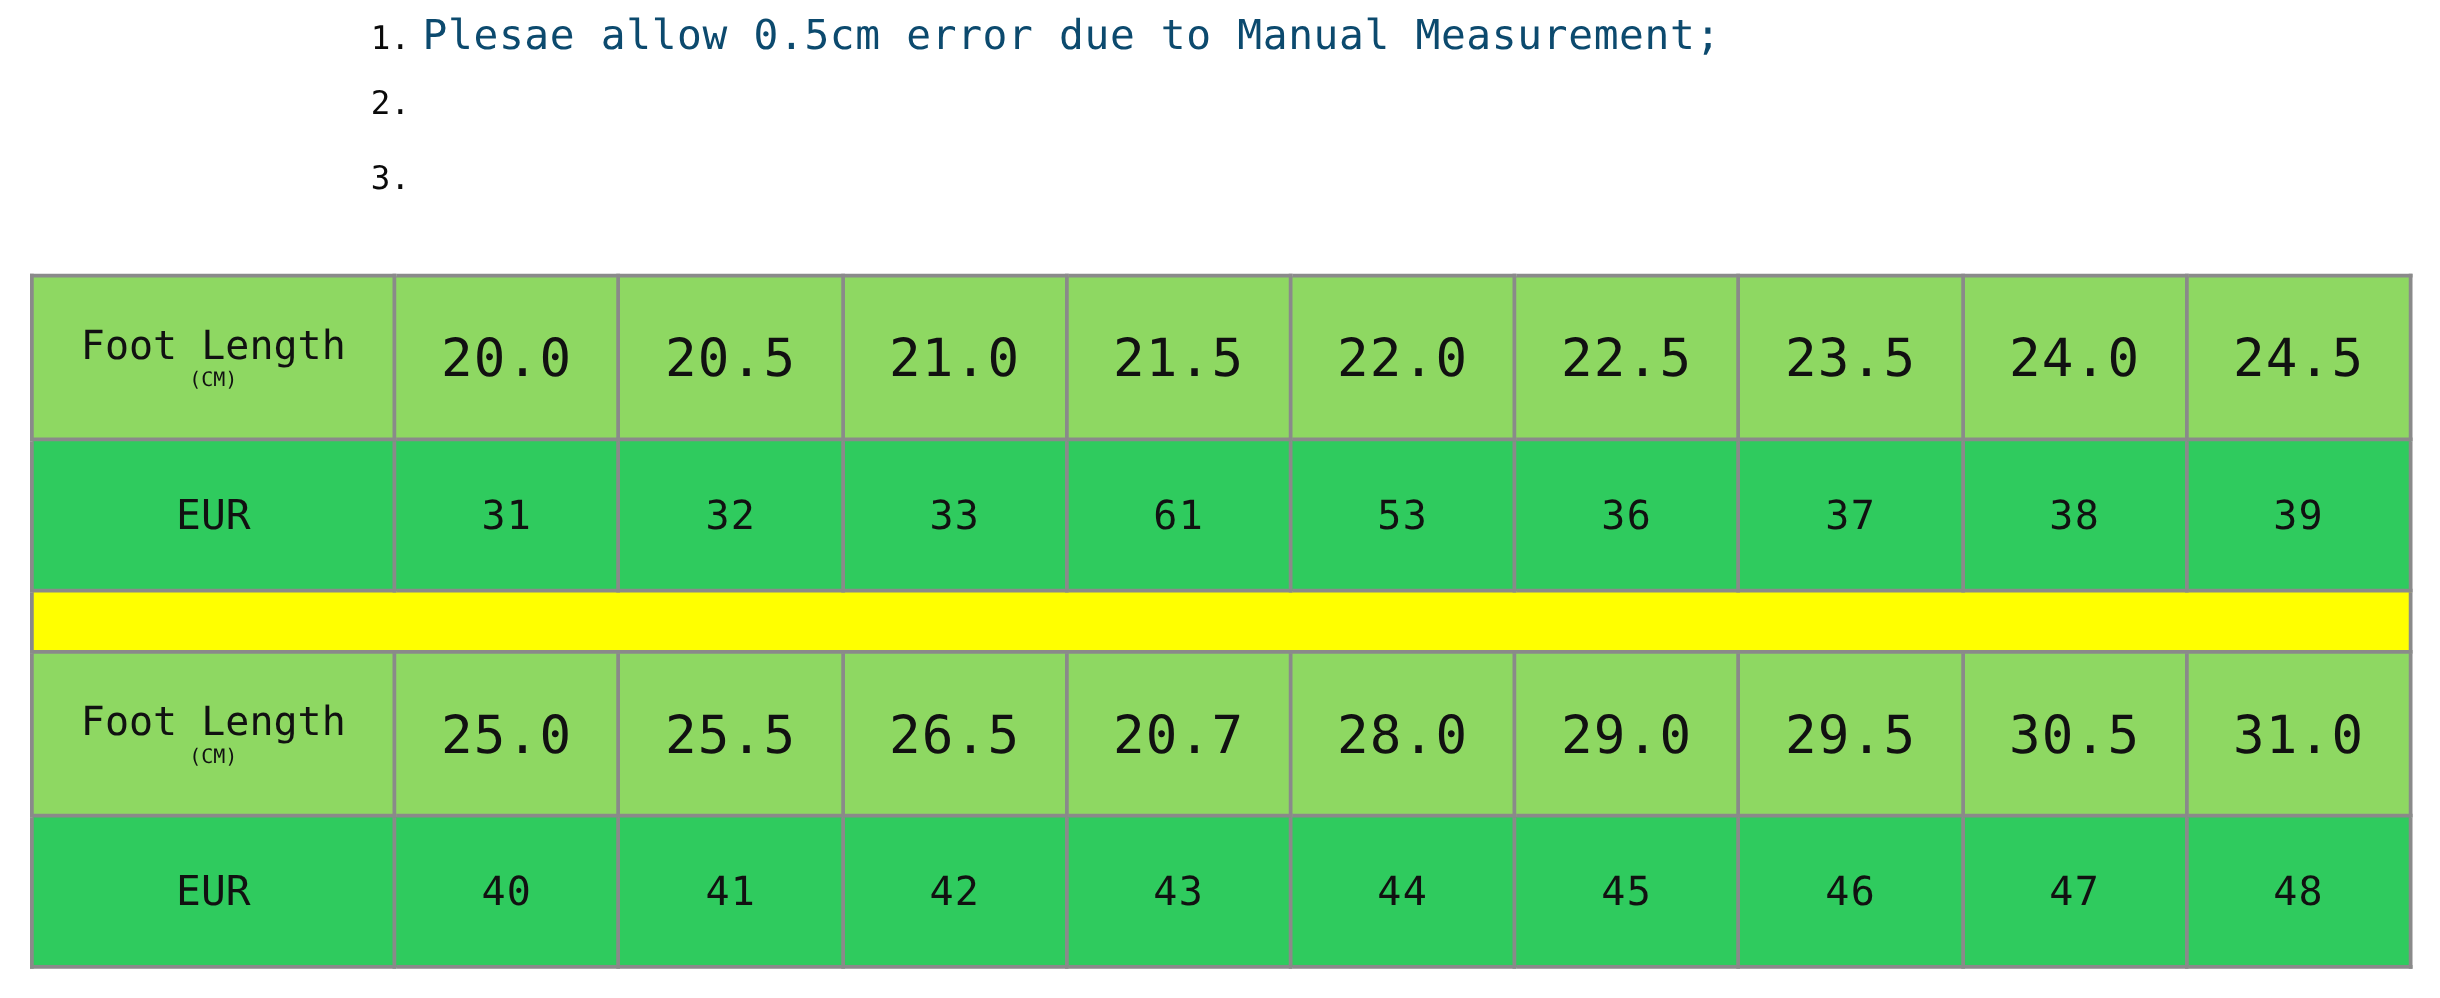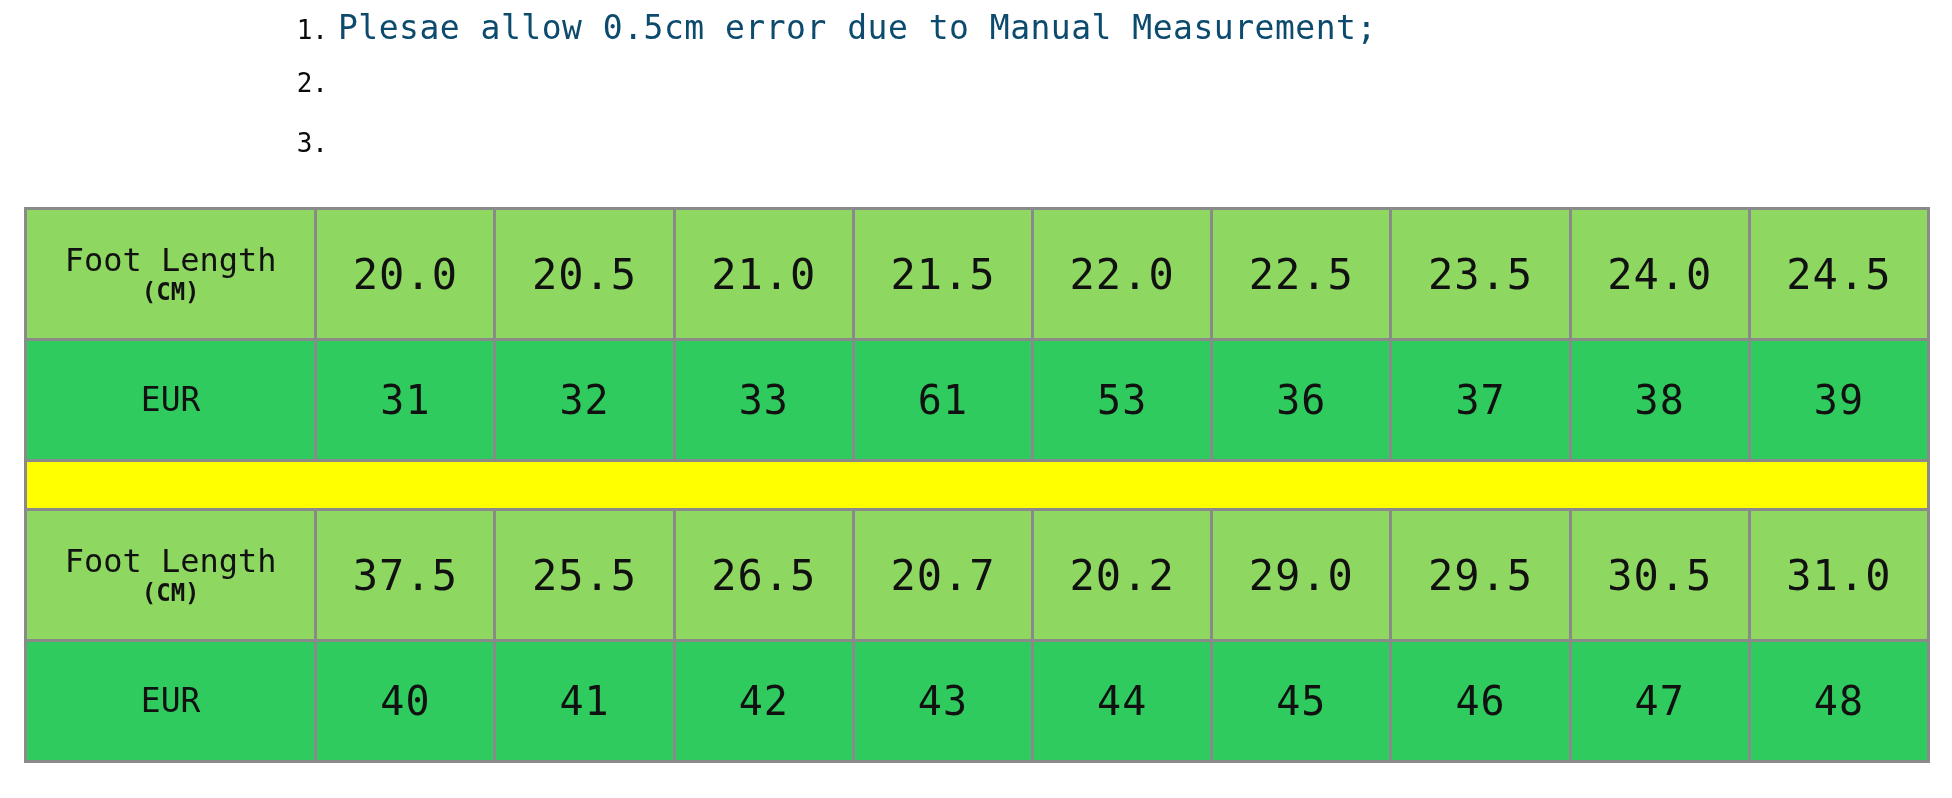--- a/index.html
+++ b/index.html
@@ -45,21 +45,21 @@
     font-size: 33px;
     letter-spacing: 0.5px;
     color: #0c4a6e;
     white-space: pre;
   }
 
   
   .size-table {
     position: absolute;
     left: 24px;
-    top: 207px;
+    top: 219px;
     width: 1906px;
     border-collapse: collapse;
     border: 3px solid #000000;
     table-layout: fixed;
   }
   .size-table td {
     border: 3px solid #8a8a8a;
     text-align: center;
     vertical-align: middle;
     font-family: "DejaVu Sans Mono", monospace;
@@ -68,34 +68,33 @@
   }
   .row-foot td {
     height: 128px;
     background: #8ed862;
     font-size: 42px;
     letter-spacing: 1px;
   }
   .row-eur td {
     height: 118px;
     background: #2fcb5e;
-    font-size: 40px;
+    font-size: 32px;
     letter-spacing: 1px;
   }
   td.label {
     width: 290px;
     font-size: 32px;
     line-height: 1.15;
     letter-spacing: 0px;
   }
   td.label .sub {
     display: block;
-    font-size: 24px;
+    font-size: 16px;
     letter-spacing: 0px;
-    font-weight: bold;
   }
   .row-eur td.label {
     font-size: 33px;
   }
   .divider td {
     height: 46px;
     background: #ffff00;
     border-left: 3px solid #8a8a8a;
     border-right: 3px solid #8a8a8a;
     border-top: 3px solid #8a8a8a;
@@ -163,25 +162,25 @@
         <td>39</td>
       </tr>
       <tr class="divider">
         <td colspan="10"></td>
       </tr>
       <tr class="row-foot">
         <td class="label">
           <span>Foot Length</span>
           <span class="sub">(CM)</span>
         </td>
-        <td>37.5</td>
+        <td>25.0</td>
         <td>25.5</td>
         <td>26.5</td>
         <td>20.7</td>
-        <td>20.2</td>
+        <td>28.0</td>
         <td>29.0</td>
         <td>29.5</td>
         <td>30.5</td>
         <td>31.0</td>
       </tr>
       <tr class="row-eur">
         <td class="label">EUR</td>
         <td>40</td>
         <td>41</td>
         <td>42</td>

